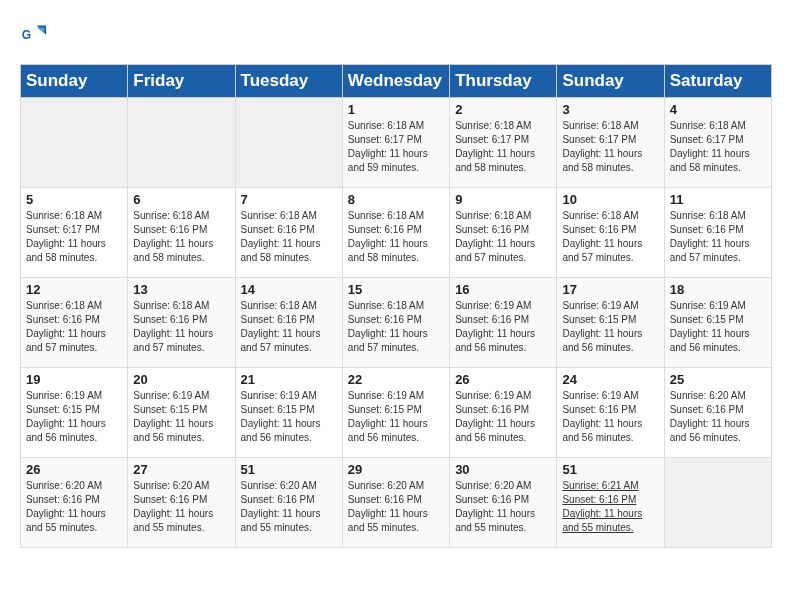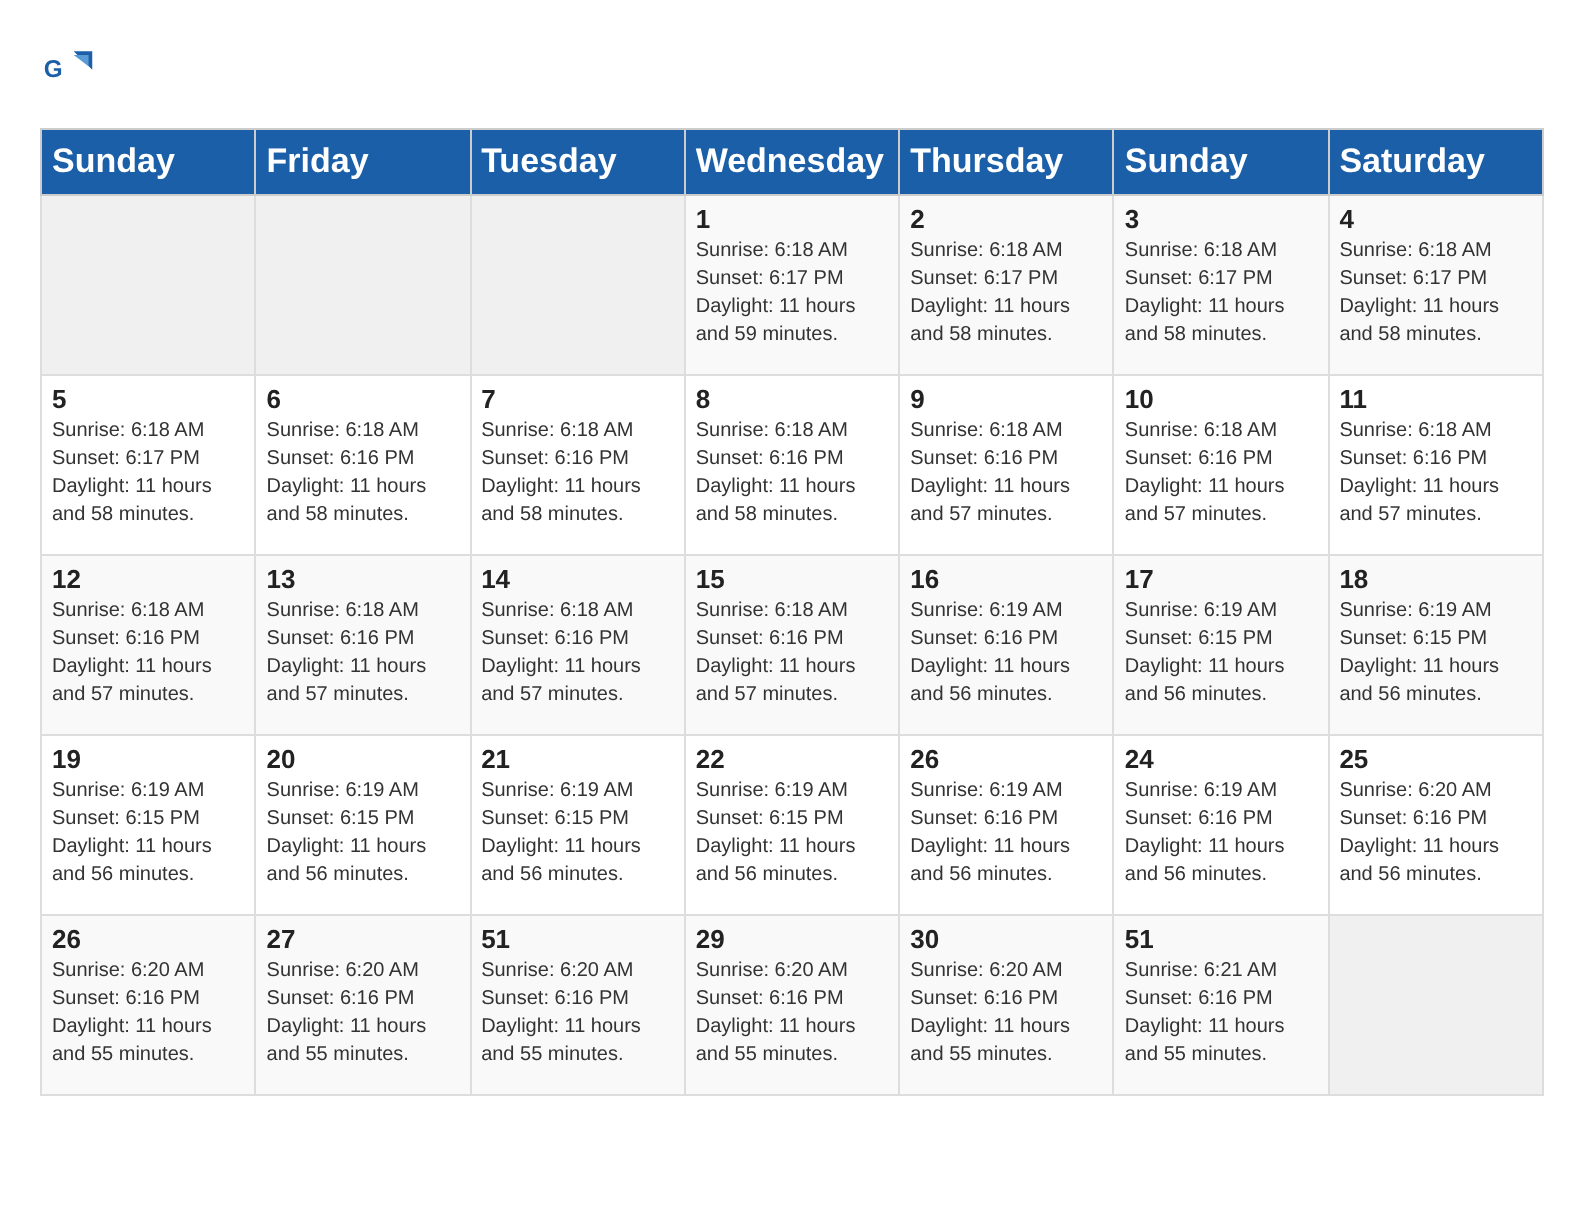--- a/index.html
+++ b/index.html
@@ -341,21 +341,21 @@
         </td>
         <td>
           <span class="day-num">30</span>
           <div class="day-info" style="white-space: pre-line;">Sunrise: 6:20 AM
 Sunset: 6:16 PM
 Daylight: 11 hours
 and 55 minutes.</div>
         </td>
         <td>
           <span class="day-num">51</span>
-          <div class="day-info" style="white-space: pre-line;">Sunrise: 6:21 AM
+          <div class="day-info" style="white-space: pre-line; text-decoration: underline;">Sunrise: 6:21 AM
 Sunset: 6:16 PM
 Daylight: 11 hours
 and 55 minutes.</div>
         </td>
         <td class="empty-cell"></td>
       </tr>
     </tbody>
 </table>
 
 </body></html>

